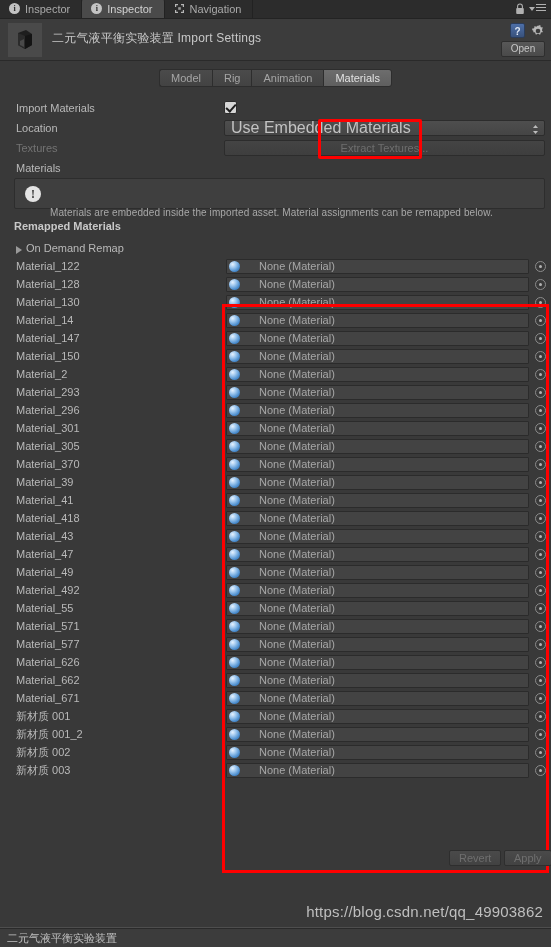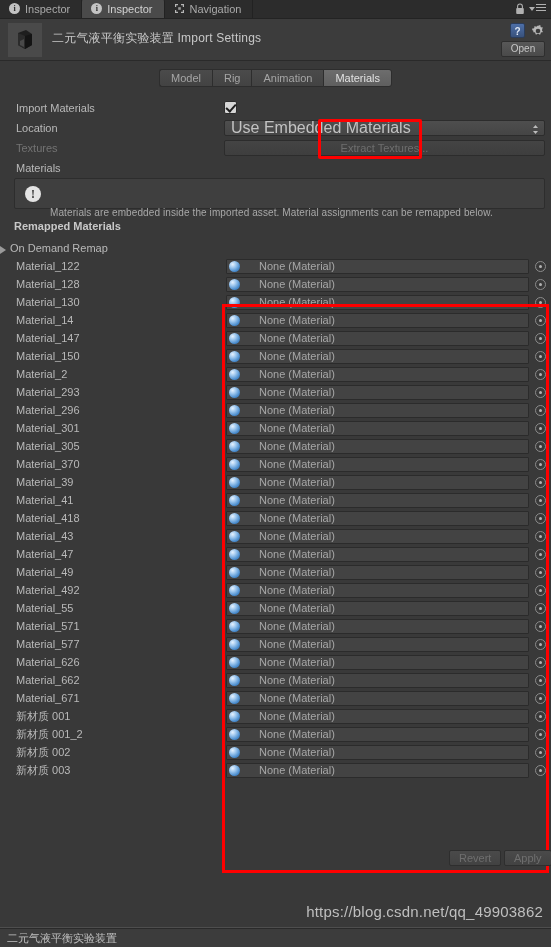--- a/index.html
+++ b/index.html
@@ -140,21 +140,21 @@
     width: 16px; height: 16px; border-radius: 50%; background: #e4e4e4;
     color: #3a3a3a; font-size: 12px; font-weight: bold; text-align: center;
     line-height: 16px; font-family: "Liberation Serif", serif; flex: 0 0 auto;
   }
   .infotext { font-size: 10px; color: #a8a8a8; letter-spacing: .1px; margin-top: 37px; }
 
   .section-title {
     position: absolute; left: 14px; top: 159px;
     font-size: 11px; font-weight: bold; color: #c8c8c8;
   }
-  .foldout { position: absolute; left: 0; top: 181px; display: flex; align-items: flex-end; gap: 4px; }
+  .foldout { position: absolute; left: 16px; top: 181px; display: flex; align-items: flex-end; gap: 4px; }
   .fold-tri { width:0;height:0;border-top:4px solid transparent;border-bottom:4px solid transparent;border-left:6px solid #9a9a9a; }
   .foldout span { font-size: 11px; color: #b9b9b9; }
 
   
   .mat-list { position: absolute; left: 0; top: 196px; width: 551px; }
   .mat-row { position: relative; height: 18px; }
   .mat-name {
     position: absolute; left: 16px; top: 0; line-height: 18px;
     font-size: 11px; color: #b9b9b9; white-space: nowrap;
   }

